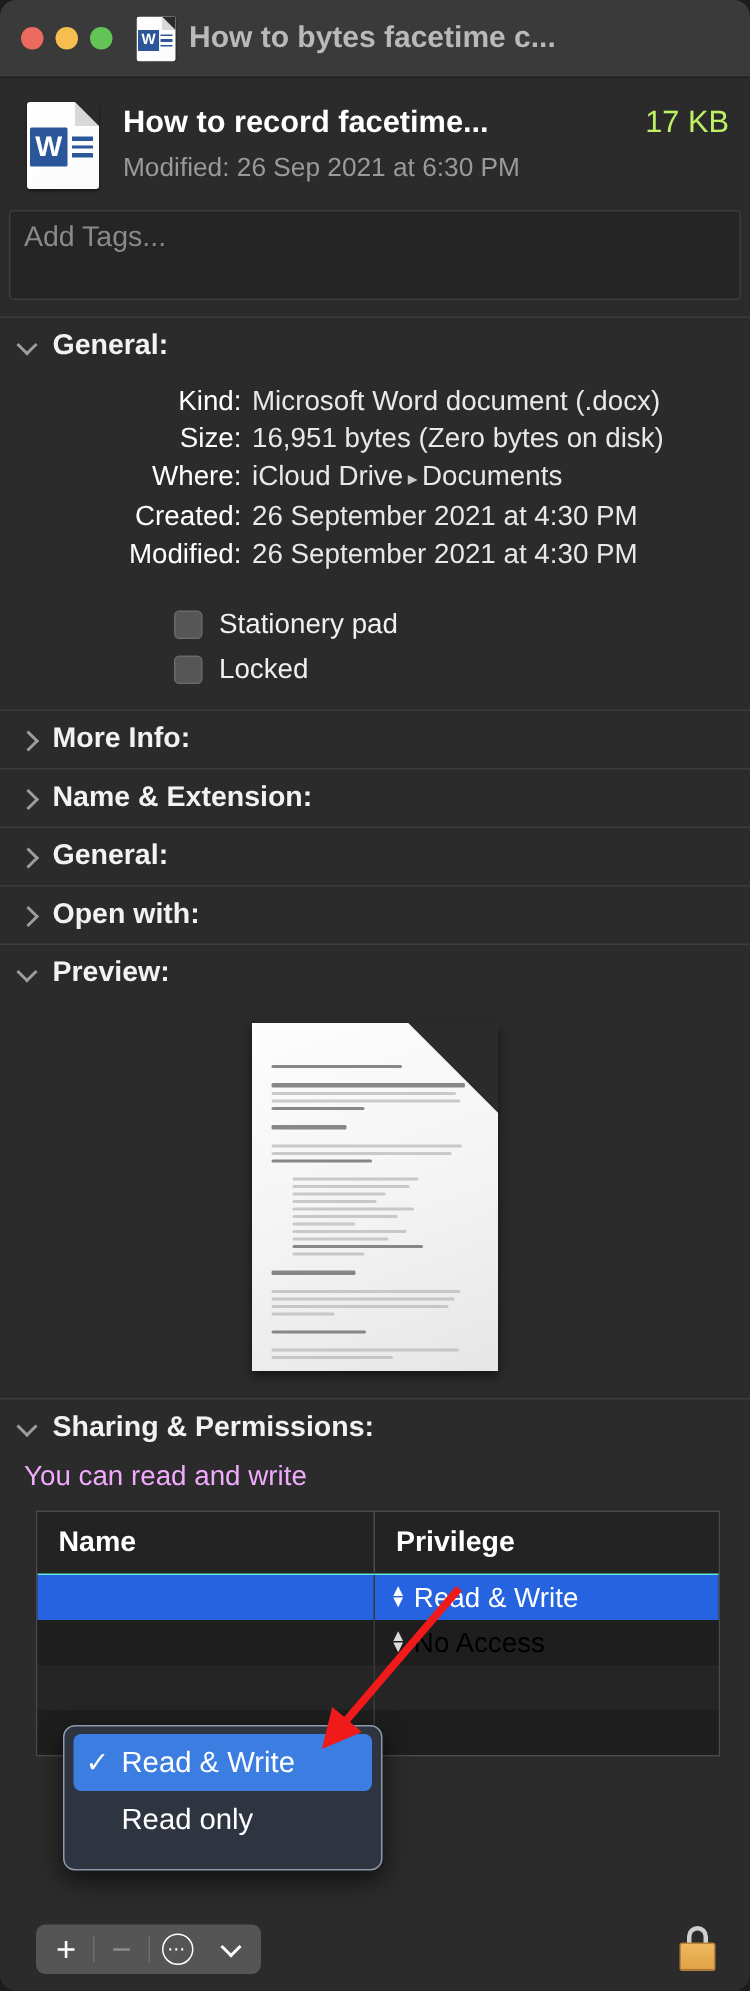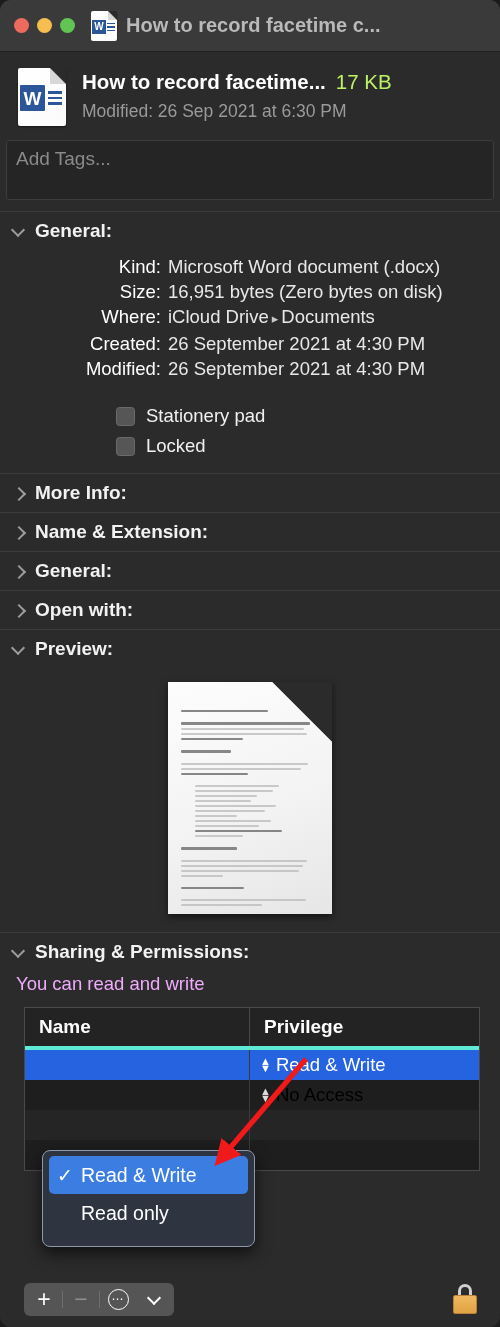--- a/index.html
+++ b/index.html
@@ -68,21 +68,21 @@
 
   
   .body { flex:1 1 auto; position:relative; overflow:hidden; }
 
   
   .fileheader {
     display:flex; align-items:flex-start;
     padding:16px 14px 10px 18px; gap:16px;
   }
   .fileheader .meta { flex:1 1 auto; min-width:0; padding-top:2px; }
-  .fh-row1 { display:flex; align-items:baseline; gap:10px; }
+  .fh-row1 { display:flex; align-items:baseline; justify-content:space-between; gap:10px; }
   .fh-name {
     color:#ffffff; font-size:20.5px; font-weight:bold;
     white-space:nowrap; overflow:hidden;
   }
   .fh-size { color:#bef264; font-size:20.5px; font-weight:normal; white-space:nowrap; }
   .fh-mod { color:#9a9a9a; font-size:17.5px; margin-top:7px; white-space:nowrap; }
 
   
   .tags {
     margin:4px 6px 0 6px;
@@ -158,21 +158,21 @@
   .share-status { color:#f0abfc; font-size:18.5px; padding:2px 0 12px 16px; }
   .permtable {
     margin:0 20px 0 24px;
     border:1px solid #4a4a4a;
     background:#1e1e1e;
     position:relative;
   }
   .pt-head {
     display:flex; height:42px; align-items:center;
     background:#232323;
-    border-bottom:4px solid #5eead4;
+    border-bottom:1px solid #5eead4;
   }
   .pt-head .c1 { width:224px; flex:0 0 224px; padding-left:14px; color:#ffffff; font-size:19px; font-weight:bold; }
   .pt-head .c2 { padding-left:14px; color:#ffffff; font-size:19px; font-weight:bold; border-left:1px solid #4a4a4a; align-self:stretch; display:flex; align-items:center; }
   .pt-row { display:flex; height:30px; align-items:center; font-size:18.5px; }
   .pt-row .c1 { width:224px; flex:0 0 224px; padding-left:12px; overflow:hidden; white-space:nowrap; }
   .pt-row .c2 { flex:1 1 auto; padding-left:10px; border-left:1px solid #3a3a3a; align-self:stretch; display:flex; align-items:center; gap:5px; }
   .pt-row.sel { background:#2563E0; color:#fff; }
   .pt-row.alt { background:#252525; }
   .pt-row.plain { background:#1e1e1e; }
   .stepper { display:inline-flex; flex-direction:column; line-height:7px; font-size:11px; color:#dcdcdc; }
@@ -267,21 +267,21 @@
         <div class="page">
           <div class="fold" style="border-width:0 9px 9px 0;"></div>
           <div class="wbox" style="left:1px;top:9px;width:14px;height:14px;font-size:10px;">W</div>
           <div class="lines" style="right:2px;top:12px;gap:2px;">
             <i style="width:8px;height:1.6px;"></i>
             <i style="width:8px;height:1.6px;"></i>
             <i style="width:8px;height:1.6px;"></i>
           </div>
         </div>
       </div>
-      <div class="title-text">How to record facetime c...</div>
+      <div class="title-text">How to bytes facetime c...</div>
     </div>
   </div>
 
   <div class="body">
 
     <div class="fileheader">
       <div class="docicon" style="width:48px;height:58px;">
         <div class="page">
           <div class="fold" style="border-width:0 16px 16px 0;"></div>
           <div class="wbox" style="left:2px;top:17px;width:25px;height:26px;font-size:19px;border-radius:1px;">W</div>

